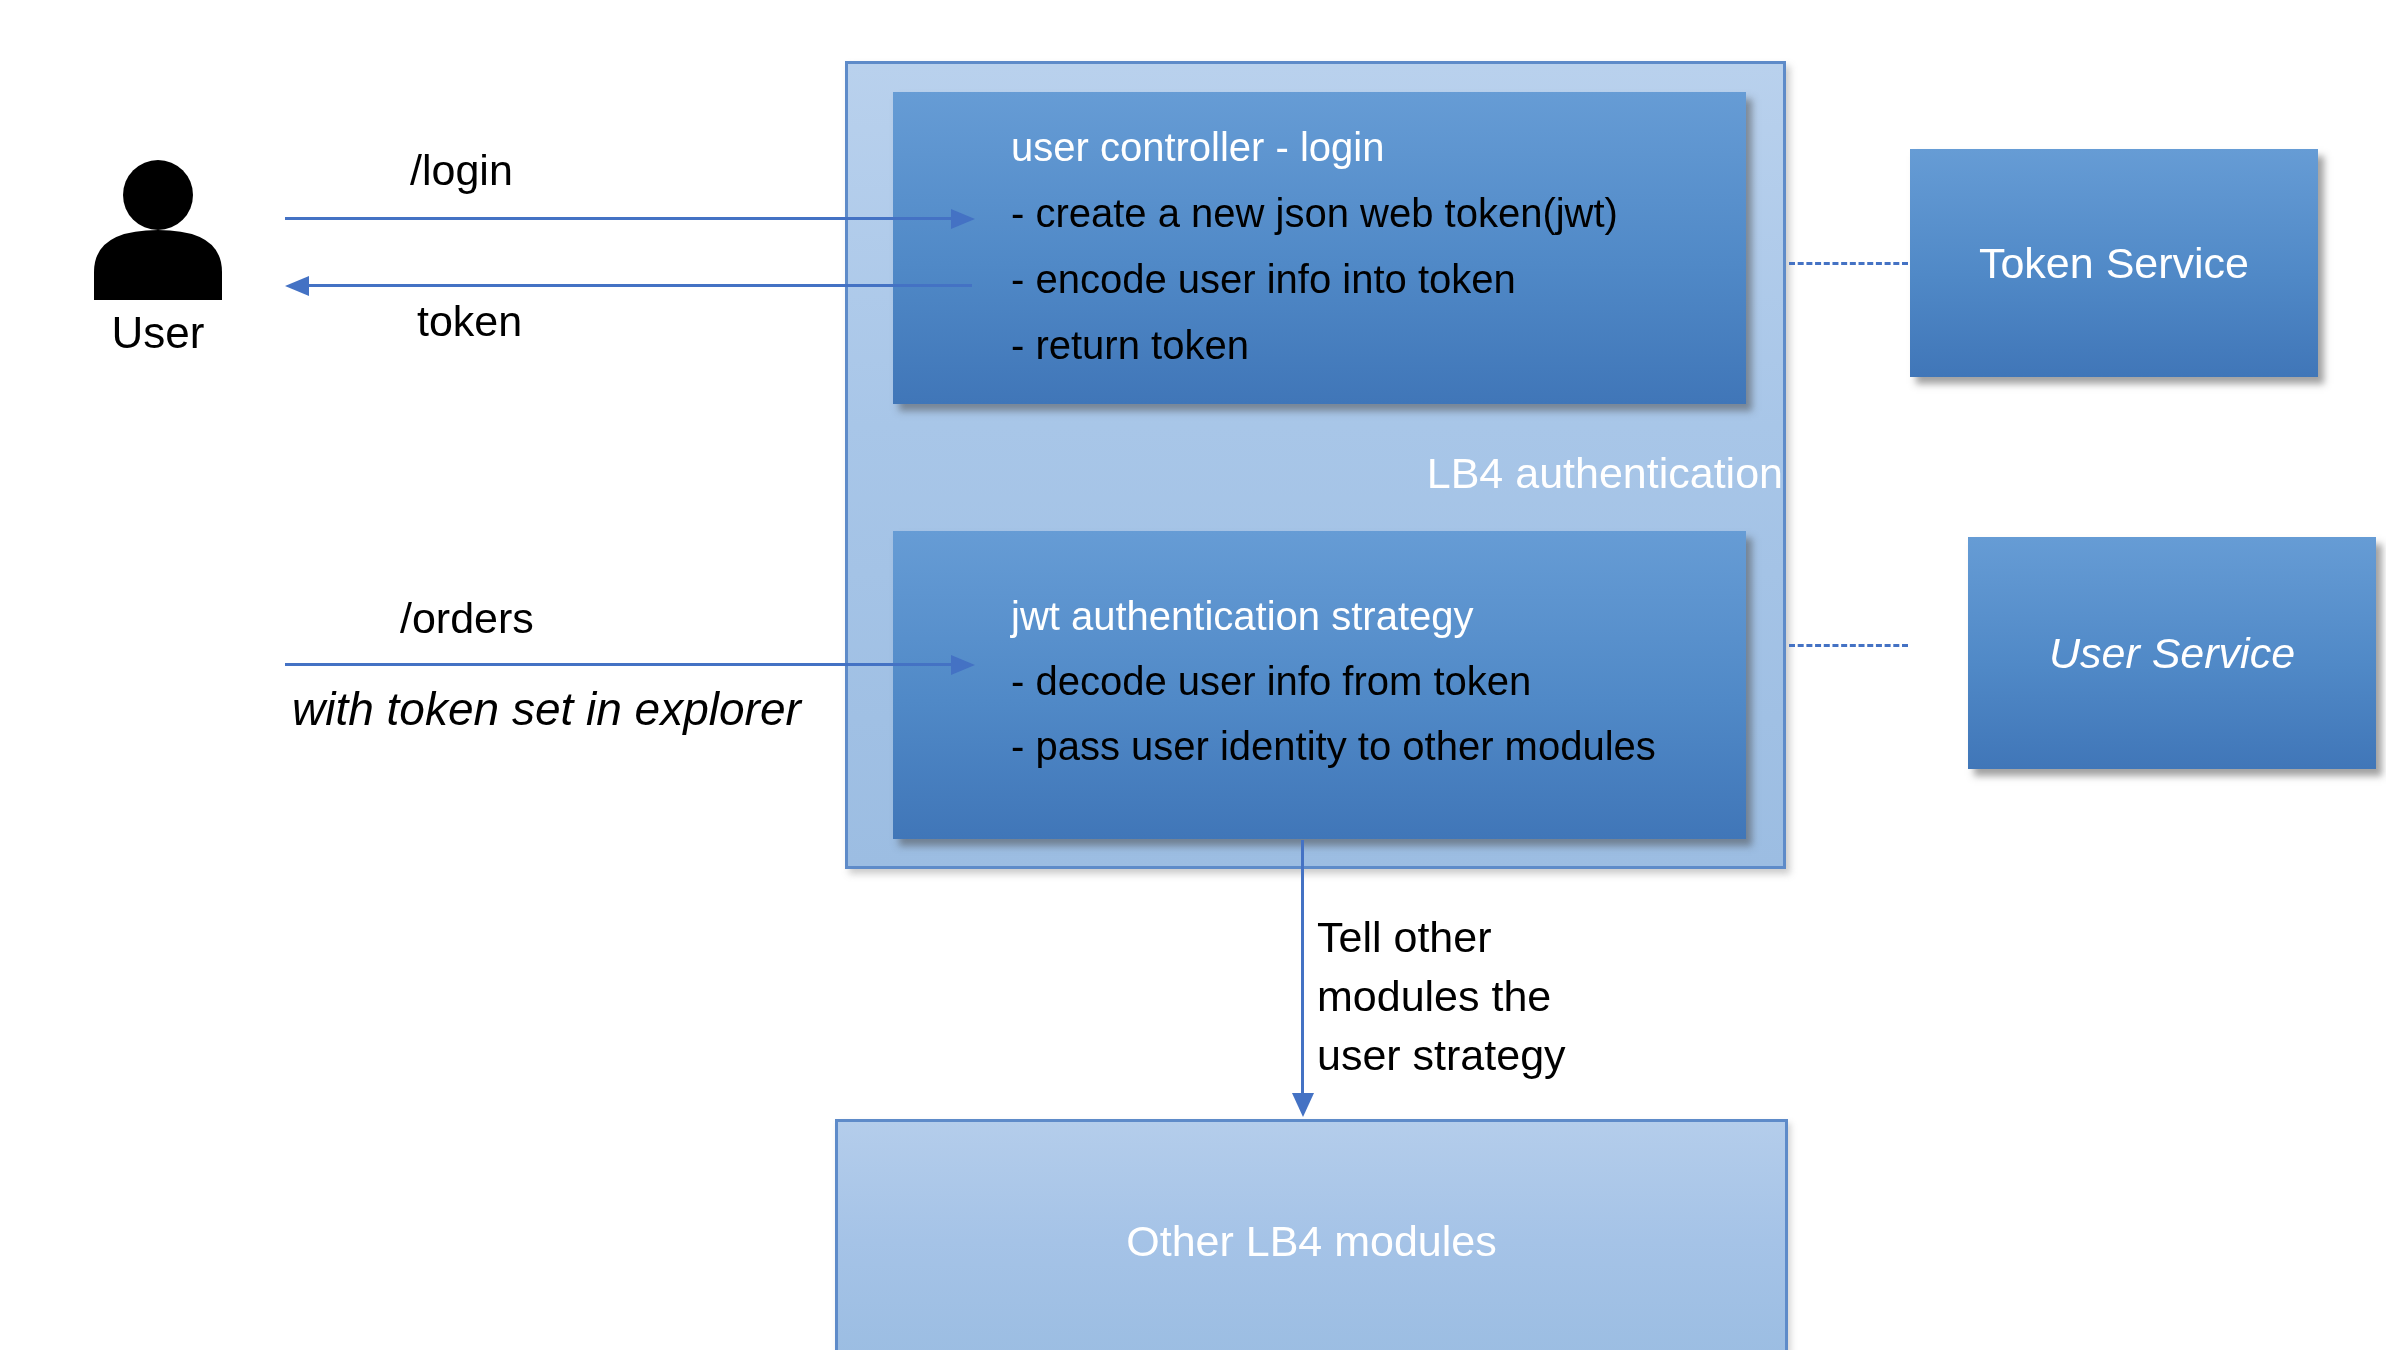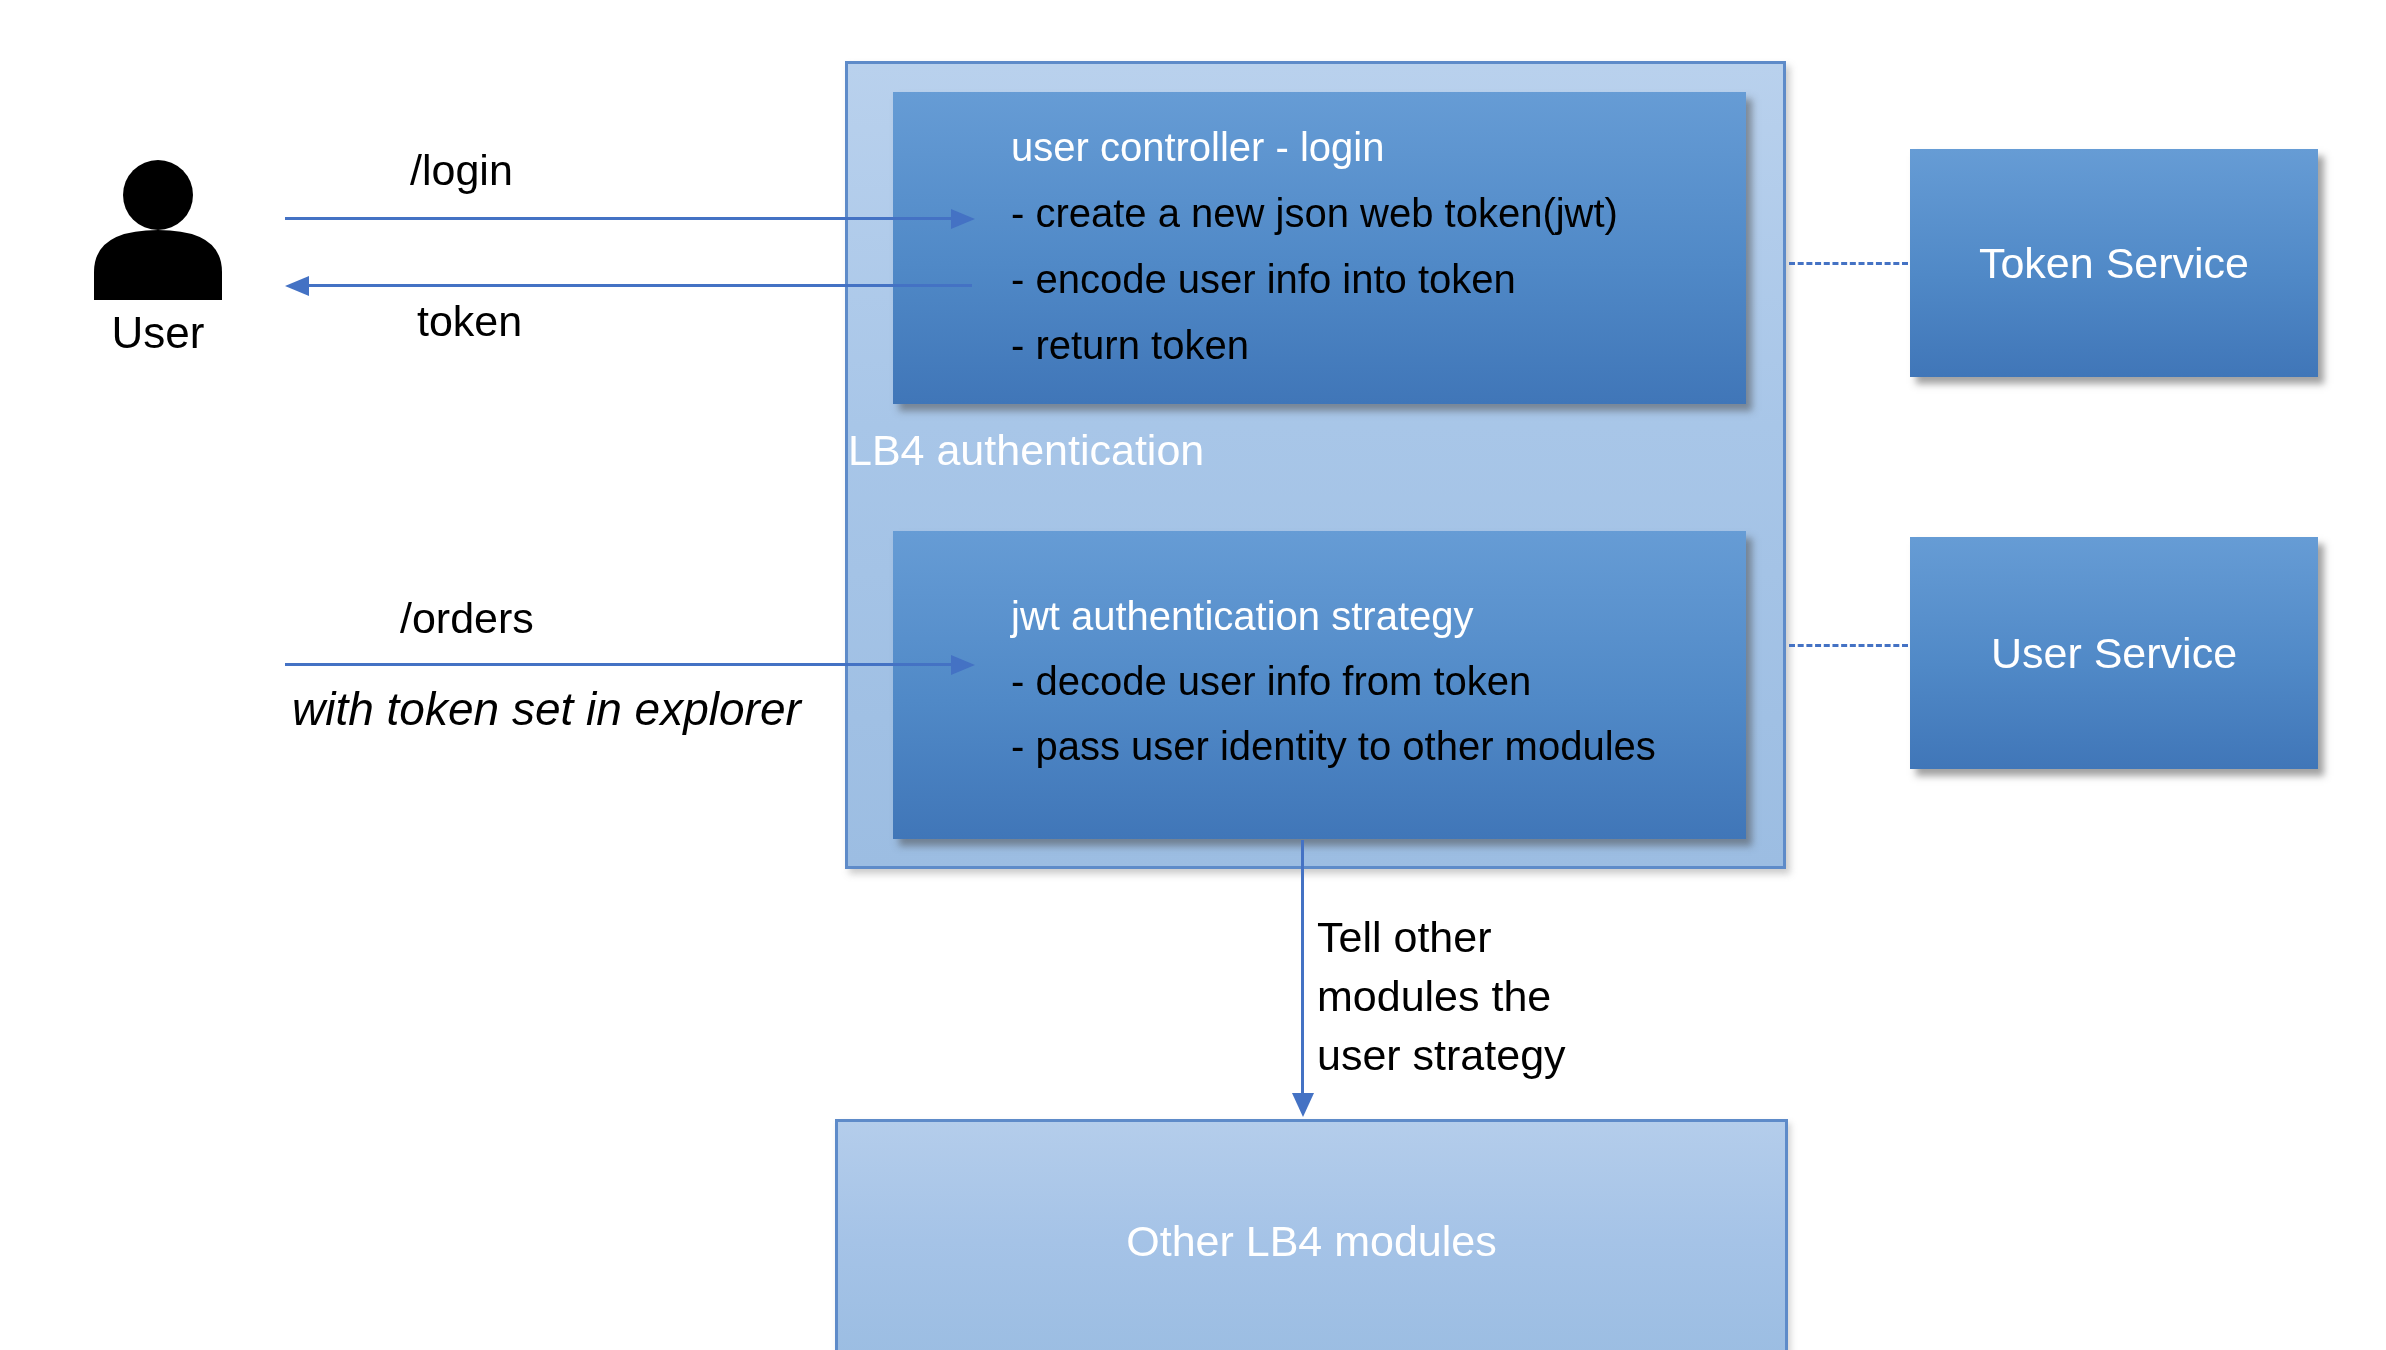--- a/index.html
+++ b/index.html
@@ -57,23 +57,23 @@
     padding: 53px 12px 0 118px;
     box-sizing: border-box;
     font-size: 40px;
     line-height: 65px;
   }
   .box-title { color: #ffffff; white-space: nowrap; }
   .box-bullet { color: #000000; white-space: nowrap; }
 
   .container-label {
     position: absolute;
-    left: 0; top: 362px;
+    left: 0; top: 385px;
     width: 100%;
-    text-align: left;
+    text-align: right;
     font-size: 43px;
     color: #ffffff;
   }
 
   .service-box {
     width: 408px; height: 228px;
     display: flex; align-items: center; justify-content: center;
     font-size: 43px; color: #ffffff;
     white-space: nowrap;
   }
@@ -192,21 +192,21 @@
     <div class="dark-box strategy-box">
       <div class="box-title">jwt authentication strategy</div>
       <div class="box-bullet">- decode user info from token</div>
       <div class="box-bullet">- pass user identity to other modules</div>
     </div>
   </div>
 
   <div class="dark-box service-box" style="left:1910px; top:149px;">
     <span>Token Service</span>
   </div>
-  <div class="dark-box service-box" style="left:1910px; top:537px; height:232px;">
+  <div class="dark-box service-box" style="left:1968px; top:537px; height:232px;font-style:italic;">
     <span>User Service</span>
   </div>
 
   <div class="dash-connector" style="left:1789px; top:262px;"></div>
   <div class="dash-connector" style="left:1789px; top:644px;"></div>
 
   <div class="arrow-down" style="left:1291px; top:840px; height:277px;">
     <span class="vshaft"></span>
       <span class="head-d"></span>
   </div>

